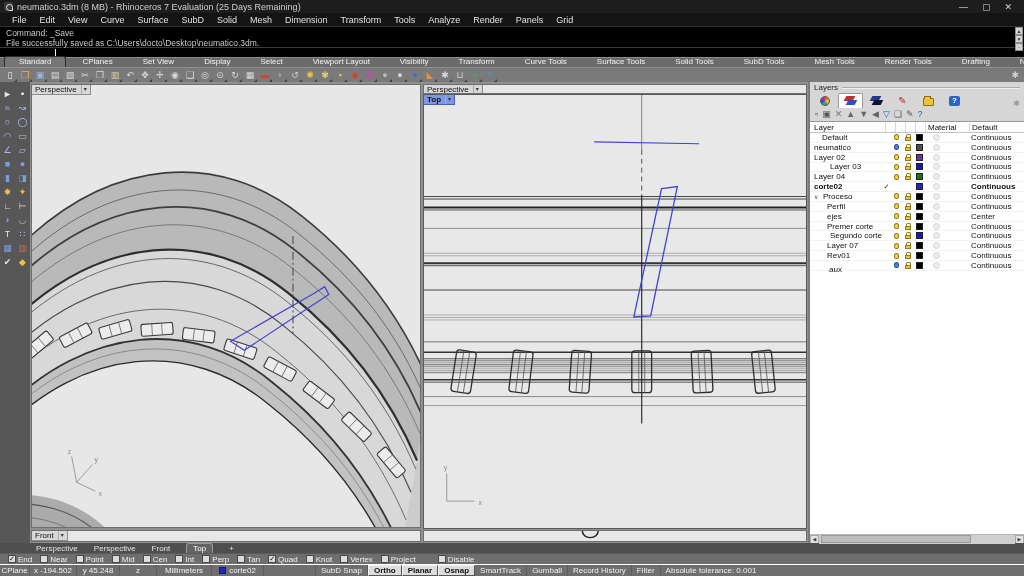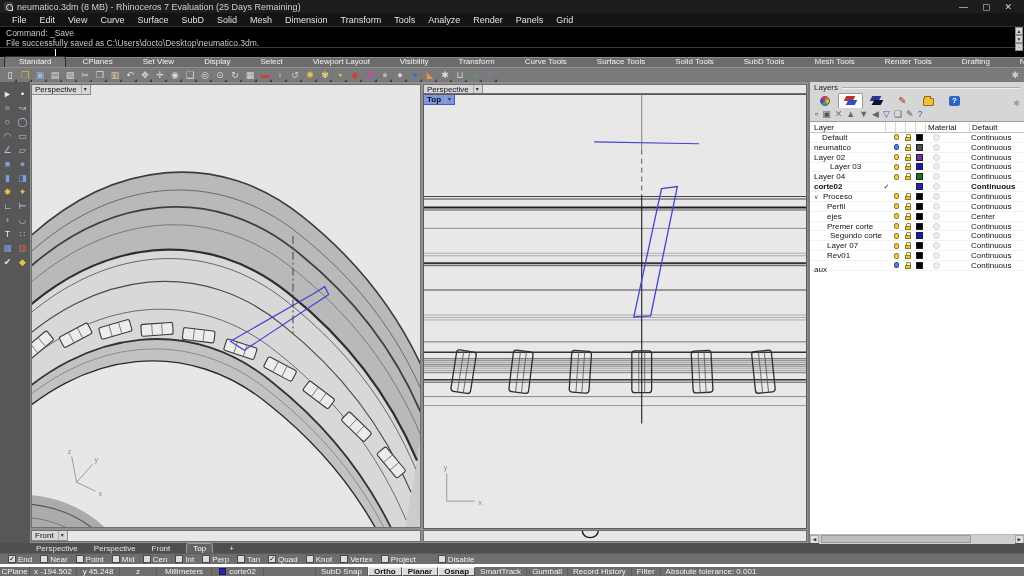--- a/index.html
+++ b/index.html
@@ -106,21 +106,21 @@
   .lscroll .thumb{position:absolute;left:2px;top:0;width:150px;height:8px;background:#bdbdbd;border:1px solid #9a9a9a;}
 
   
   .vtabbar{height:10px;background:#4f4f4f;display:flex;align-items:center;gap:16px;padding-left:36px;flex:0 0 auto;}
   .vtab{color:#e4e4e4;font-size:8px;white-space:nowrap;}
   .vtab.active{background:#646464;border:1px solid #9a9a9a;border-bottom:none;border-radius:3px 3px 0 0;padding:0 6px;color:#fff;}
   .osnapbar{height:11px;background:#6e6e6e;display:flex;align-items:center;gap:8px;padding-left:8px;flex:0 0 auto;border-top:1px solid #5a5a5a;}
   .oitem{display:flex;align-items:center;gap:2px;color:#f2f2f2;font-size:8px;white-space:nowrap;}
   .oitem .cb{width:8px;height:8px;background:#dcdcdc;border:1px solid #4a4a4a;display:flex;align-items:center;justify-content:center;font-size:7px;color:#111;line-height:8px;}
   .oitem.gapleft{margin-left:14px;}
-  .statusbar{height:12px;background:#6e6e6e;display:flex;align-items:stretch;color:#f2f2f2;font-size:8px;flex:0 0 auto;border-top:3px solid #ffffff;}
+  .statusbar{height:12px;background:#6e6e6e;display:flex;align-items:stretch;color:#f2f2f2;font-size:8px;flex:0 0 auto;border-top:1px solid #ffffff;}
   .scell{display:flex;align-items:center;justify-content:center;border-right:1px solid #5d5d5d;padding:0 3px;white-space:nowrap;}
   .scell.swl{gap:3px;}
   .scell .lsw{width:7px;height:7px;border:1px solid #222;}
   .sgap{width:52px;border-right:1px solid #5d5d5d;}
   .sbtoggle{display:flex;align-items:center;border-right:1px solid #5d5d5d;padding:0 5px;white-space:nowrap;}
   .sbtoggle.active{background:#dcdcdc;color:#111;font-weight:bold;border:1px solid #f2f2f2;border-right-color:#555;border-bottom-color:#555;}
   .stol{flex:1;display:flex;align-items:center;padding:0 5px;white-space:nowrap;}
 </style>
 </head>
 <body>
@@ -994,21 +994,21 @@
             <span class="swcol">
               <span class="swatch" style="background: rgb(0, 0, 0);"></span>
             </span>
             <span class="matcol">
               <span class="matdot"></span>
             </span>
             <span class="ltcol">Continuous</span>
           </div>
 
           <div class="lrow">
-            <span class="lname" style="padding-left: 4px; margin-top: 8px;">
+            <span class="lname" style="padding-left: 19px; margin-top: 8px;">
 
               <span>aux</span>
             </span>
             <span class="lcheck"></span>
             <span class="bulbcol">
               <span class="bulb off"></span>
             </span>
             <span class="lockcol">
               <span class="lockic"></span>
             </span>

